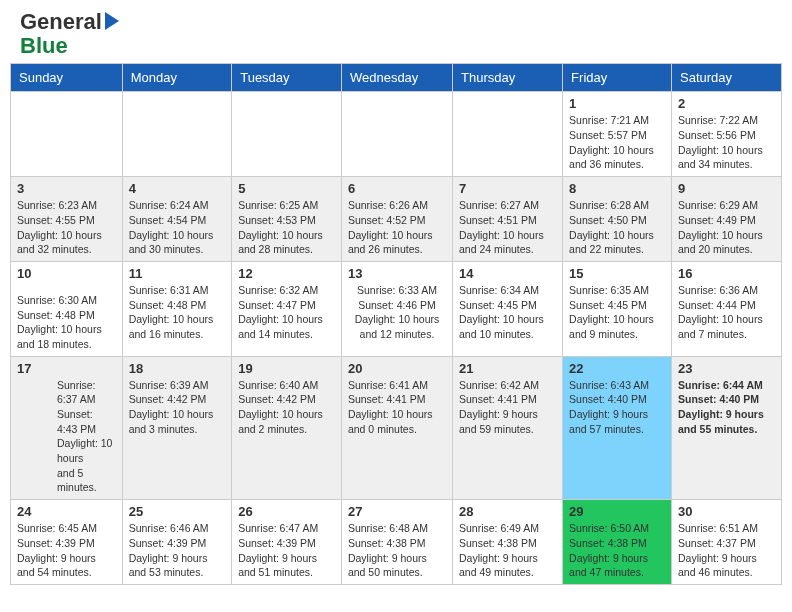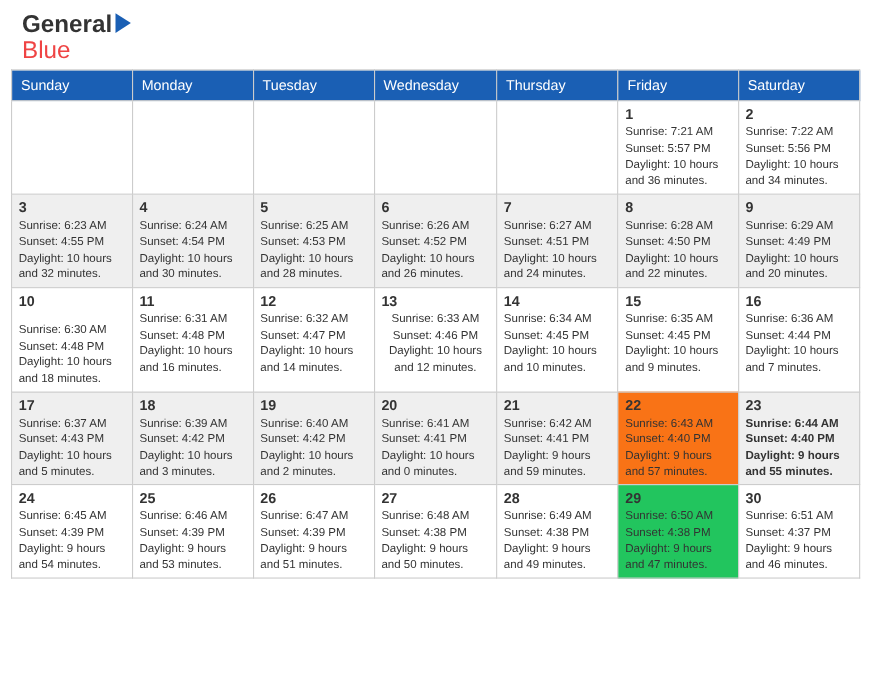--- a/index.html
+++ b/index.html
@@ -50,21 +50,21 @@
 <body>
 
 <div>
   <div class="header">
     <div class="logo">
       <div>
         <div style="display:flex; align-items:center;">
           <span style="font-size:22px; font-weight:bold; color:#333; line-height:1.1;">General</span>
           <div style="width:0; height:0; border-left:14px solid #1a5fb4; border-top:9px solid transparent; border-bottom:9px solid transparent; margin-left:3px; margin-top:-2px;"></div>
         </div>
-        <div style="font-size:22px; font-weight:normal; color:#ef4444; line-height:1.1;">Blue</div>
+        <div style="font-size:22px; font-weight:bold; color:#15803d; line-height:1.1;">Blue</div>
       </div>
     </div>
     <div class="title-area">
       <div class="month-title"></div>
       <div class="location"></div>
     </div>
   </div>
 
   <table class="calendar" id="main-calendar">
     <thead>
@@ -198,21 +198,21 @@
             <span class="day-num">16</span>
             <div class="day-info" style="white-space: pre-line;">Sunrise: 6:36 AM
 Sunset: 4:44 PM
 Daylight: 10 hours
 and 7 minutes.</div>
           </td>
         </tr>
         <tr>
           <td style="background-color: rgb(239, 239, 239);">
             <span class="day-num">17</span>
-            <div class="day-info" style="white-space: pre-line;">Sunrise: 6:37 AM
+            <div class="day-info" style="white-space: pre-line; margin-left: 40px;">Sunrise: 6:37 AM
 Sunset: 4:43 PM
 Daylight: 10 hours
 and 5 minutes.</div>
           </td>
           <td style="background-color: rgb(239, 239, 239);">
             <span class="day-num">18</span>
             <div class="day-info" style="white-space: pre-line;">Sunrise: 6:39 AM
 Sunset: 4:42 PM
 Daylight: 10 hours
 and 3 minutes.</div>
@@ -231,21 +231,21 @@
 Daylight: 10 hours
 and 0 minutes.</div>
           </td>
           <td style="background-color: rgb(239, 239, 239);">
             <span class="day-num">21</span>
             <div class="day-info" style="white-space: pre-line;">Sunrise: 6:42 AM
 Sunset: 4:41 PM
 Daylight: 9 hours
 and 59 minutes.</div>
           </td>
-          <td style="background-color: #f97316;">
+          <td style="background-color: #7dd3fc;">
             <span class="day-num">22</span>
             <div class="day-info" style="white-space: pre-line;">Sunrise: 6:43 AM
 Sunset: 4:40 PM
 Daylight: 9 hours
 and 57 minutes.</div>
           </td>
           <td style="background-color: rgb(239, 239, 239);">
             <span class="day-num">23</span>
             <div class="day-info" style="white-space: pre-line; font-weight: bold;">Sunrise: 6:44 AM
 Sunset: 4:40 PM

